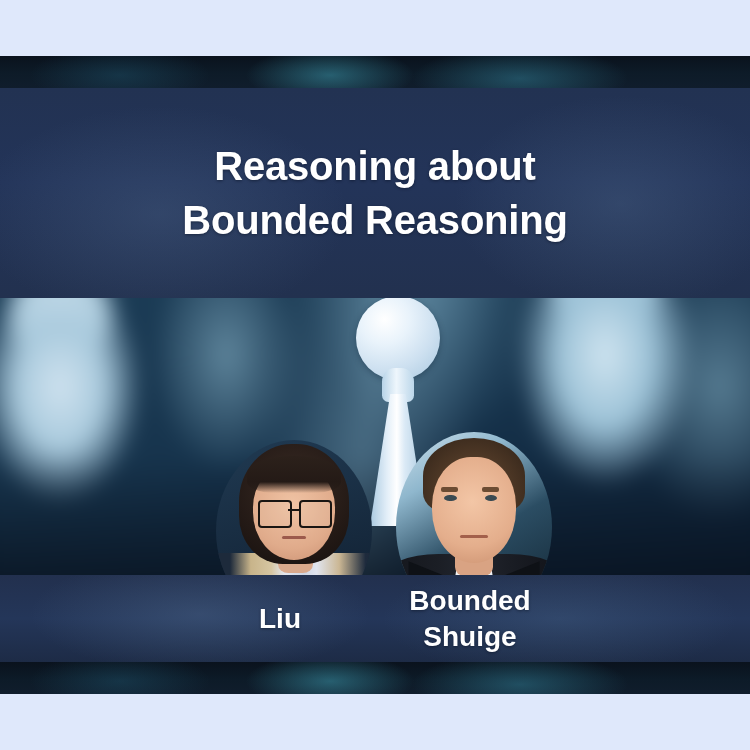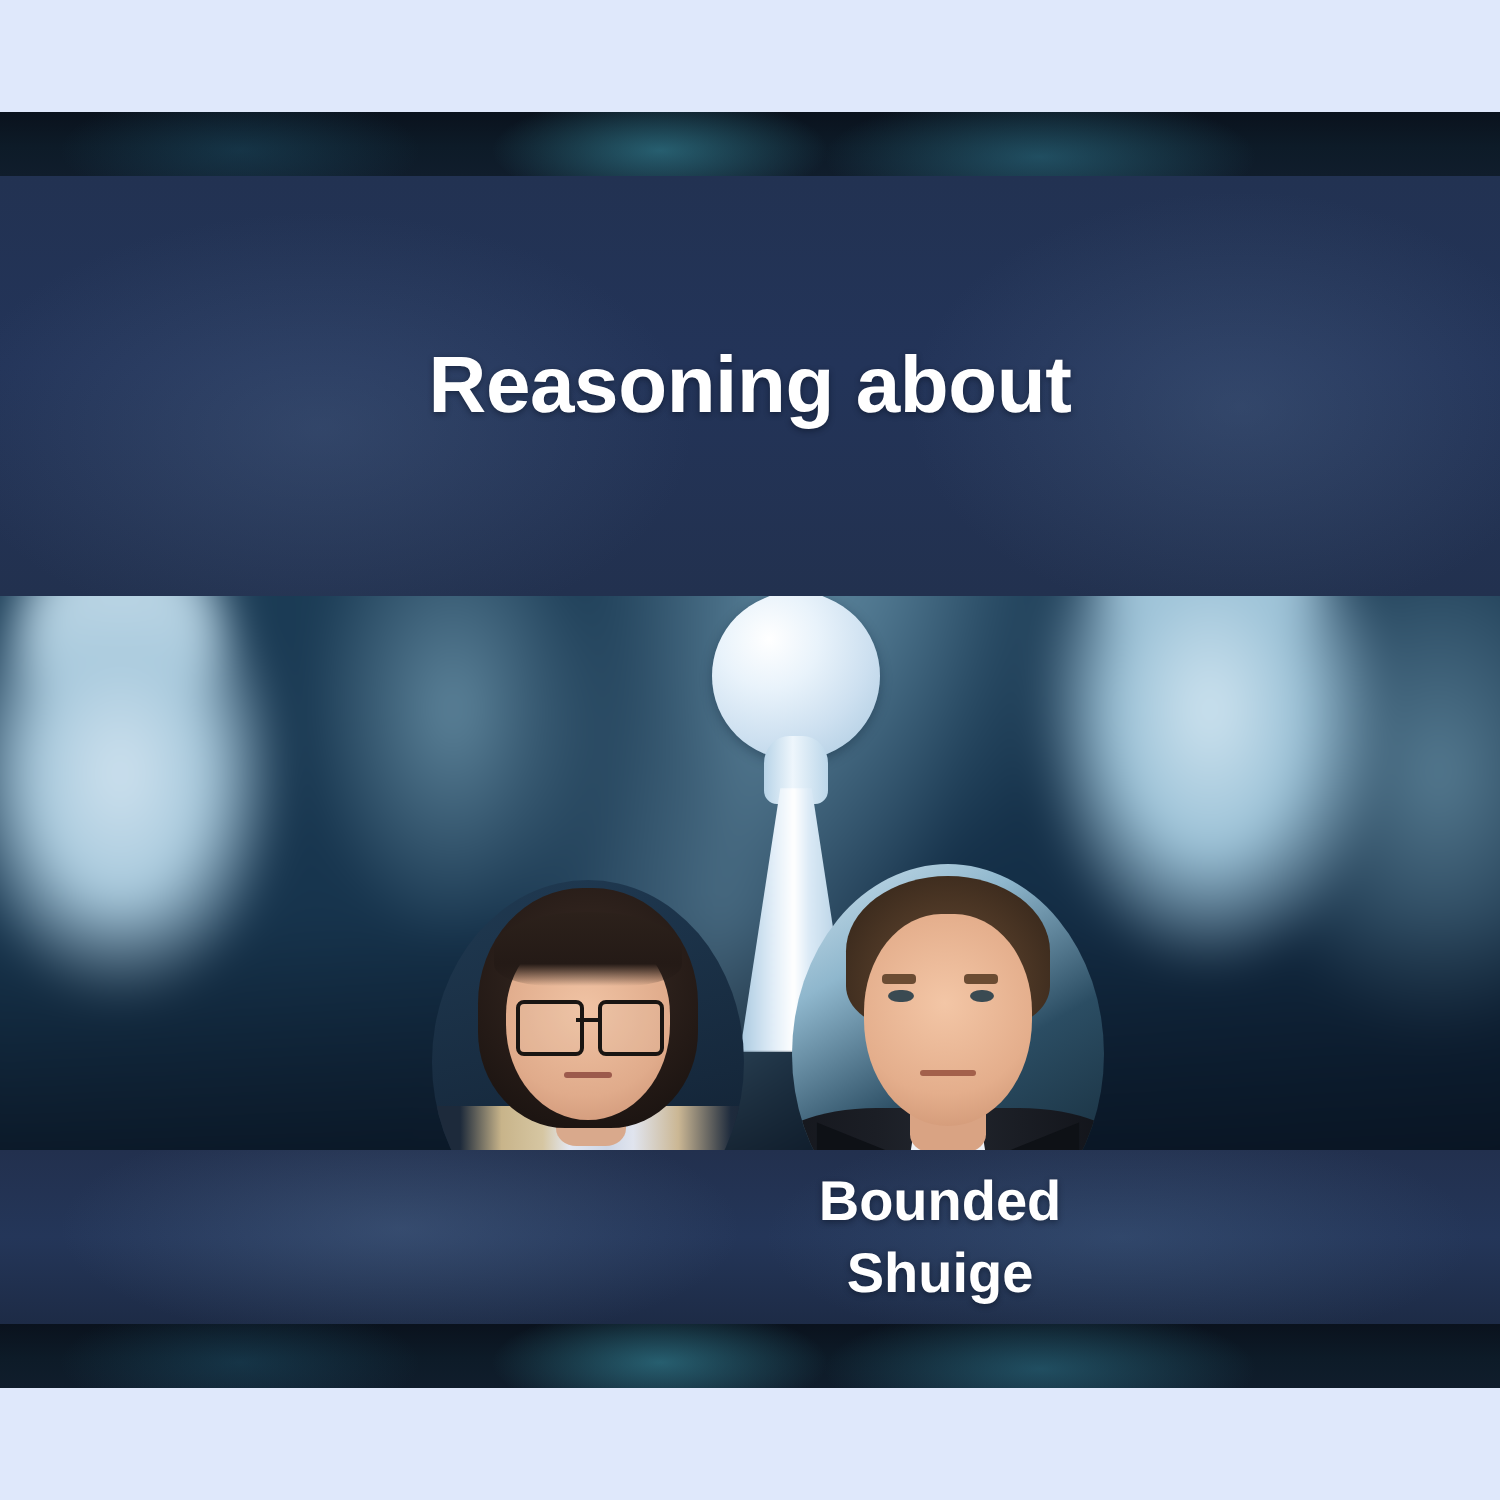--- a/index.html
+++ b/index.html
@@ -301,20 +301,21 @@
     <div class="center-pawn">
       <div class="head"></div>
       <div class="neck"></div>
       <div class="body"></div>
     </div>
 
     <div class="band-dark top"></div>
 
     <div class="title-panel">
       <div class="title-line">Reasoning about</div>
+      <div class="title-line">Bounded Reasoning</div>
     </div>
 
     <div class="portrait portrait-left">
       <div class="p-inner">
         <div class="pl-bg"></div>
         <div class="pl-jacket"></div>
         <div class="pl-neck"></div>
         <div class="pl-hair"></div>
         <div class="pl-face"></div>
         <div class="pl-bangs"></div>
@@ -339,20 +340,21 @@
         <div class="pr-brow-l"></div>
         <div class="pr-brow-r"></div>
         <div class="pr-eye-l"></div>
         <div class="pr-eye-r"></div>
         <div class="pr-mouth"></div>
       </div>
     </div>
 
     <div class="authors-panel">
       <div class="author">
+        <span class="family">Liu</span>
       </div>
       <div class="author">
         <span class="given">Bounded</span>
         <span class="family">Shuige</span>
       </div>
     </div>
 
     <div class="band-dark bottom"></div>
 
   </div>

